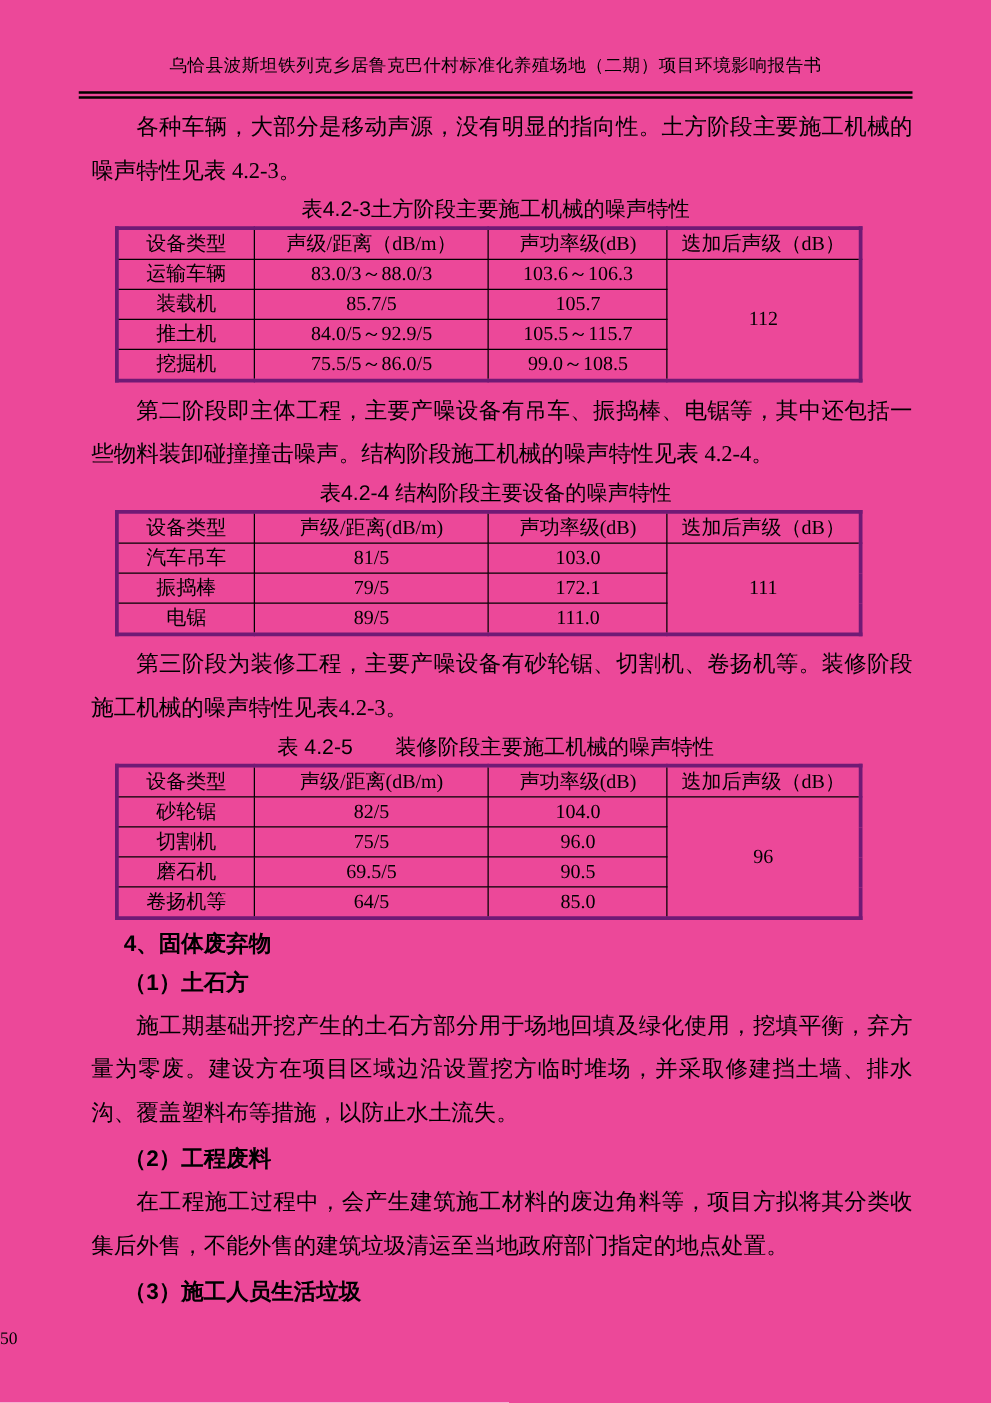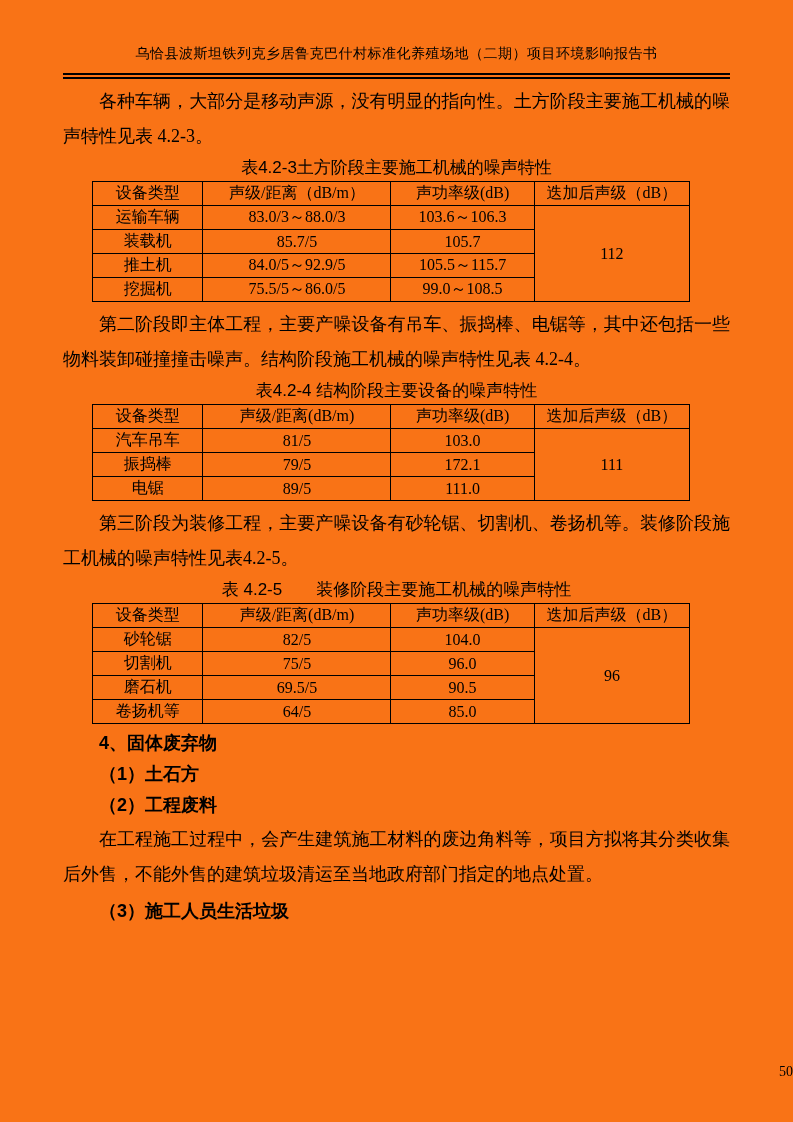--- a/index.html
+++ b/index.html
@@ -2,21 +2,21 @@
 <html lang="zh"><head>
 <meta charset="utf-8">
 <style>
   html, body { margin: 0; padding: 0; background: #ffffff; }
   .page {
     position: relative;
     width: 793px;
     height: 1122px;
     box-sizing: border-box;
     padding: 45px 63px 0 63px;
-    background: #f97316;
+    background: #ec4899;
     color: #000000;
     font-family: "Liberation Serif", "DejaVu Serif", serif;
     overflow: hidden;
   }
   .header-title {
     text-align: center;
     font-size: 14px;
     line-height: 17px;
     letter-spacing: 0.5px;
   }
@@ -24,36 +24,36 @@
     margin-top: 11px;
     height: 2px;
     border-top: 2px solid #000;
     border-bottom: 2px solid #000;
   }
   p.body-text {
     font-size: 18px;
     line-height: 35px;
     text-indent: 2em;
     text-align: justify;
-    margin: 5px 0 2px 0;
+    margin: 5px 0 2px 10px;
   }
   .table-caption {
     font-size: 17px;
     font-weight: normal;
     text-align: center;
     line-height: 21px;
     margin: 3px 0 3px 0;
     font-family: "Liberation Sans", "DejaVu Sans", sans-serif;
   }
   table.noise-table {
     border-collapse: collapse;
     table-layout: fixed;
     width: 598px;
     margin: 0 0 3px 29px;
-    border: 1px solid #701a75;
+    border: 3px solid #701a75;
   }
   table.noise-table td {
     border: 1px solid #000;
     font-size: 16px;
     text-align: center;
     vertical-align: middle;
     height: 23px;
     padding: 0 2px;
     overflow: hidden;
     white-space: nowrap;
@@ -64,21 +64,21 @@
     line-height: 24px;
     margin: 7px 0 2px 0;
     text-indent: 2em;
     font-family: Liberation Sans, sans-serif;
   }
   .page-number {
     position: absolute;
     left: 0;
     right: 0;
     bottom: 42px;
-    text-align: right;
+    text-align: left;
     font-size: 14px;
   }
 </style>
 </head>
 <body>
 
 <div class="page">
 
   <div class="header-title">乌恰县波斯坦铁列克乡居鲁克巴什村标准化养殖场地（二期）项目环境影响报告书</div>
   <div class="header-rule"></div>
@@ -153,21 +153,21 @@
         <td>172.1</td>
       </tr>
       <tr>
         <td>电锯</td>
         <td>89/5</td>
         <td>111.0</td>
       </tr>
     </tbody>
   </table>
 
-  <p class="body-text">第三阶段为装修工程，主要产噪设备有砂轮锯、切割机、卷扬机等。装修阶段施工机械的噪声特性见表4.2-5。</p>
+  <p class="body-text">第三阶段为装修工程，主要产噪设备有砂轮锯、切割机、卷扬机等。装修阶段施工机械的噪声特性见表4.2-3。</p>
 
   <div class="table-caption">表 4.2-5　　装修阶段主要施工机械的噪声特性</div>
   <table class="noise-table">
     <colgroup>
         <col style="width:18.5%">
         <col style="width:31.5%">
         <col style="width:24%">
         <col style="width:26%">
       </colgroup>
     <tbody>
@@ -197,20 +197,21 @@
         <td>卷扬机等</td>
         <td>64/5</td>
         <td>85.0</td>
       </tr>
     </tbody>
   </table>
 
   <div class="section-heading">4、固体废弃物</div>
 
   <div class="sub-heading">（1）土石方</div>
+  <p class="body-text">施工期基础开挖产生的土石方部分用于场地回填及绿化使用，挖填平衡，弃方量为零废。建设方在项目区域边沿设置挖方临时堆场，并采取修建挡土墙、排水沟、覆盖塑料布等措施，以防止水土流失。</p>
 
   <div class="sub-heading">（2）工程废料</div>
   <p class="body-text">在工程施工过程中，会产生建筑施工材料的废边角料等，项目方拟将其分类收集后外售，不能外售的建筑垃圾清运至当地政府部门指定的地点处置。</p>
 
   <div class="sub-heading">（3）施工人员生活垃圾</div>
 
   <div class="page-number">50</div>
 
 </div>
 

